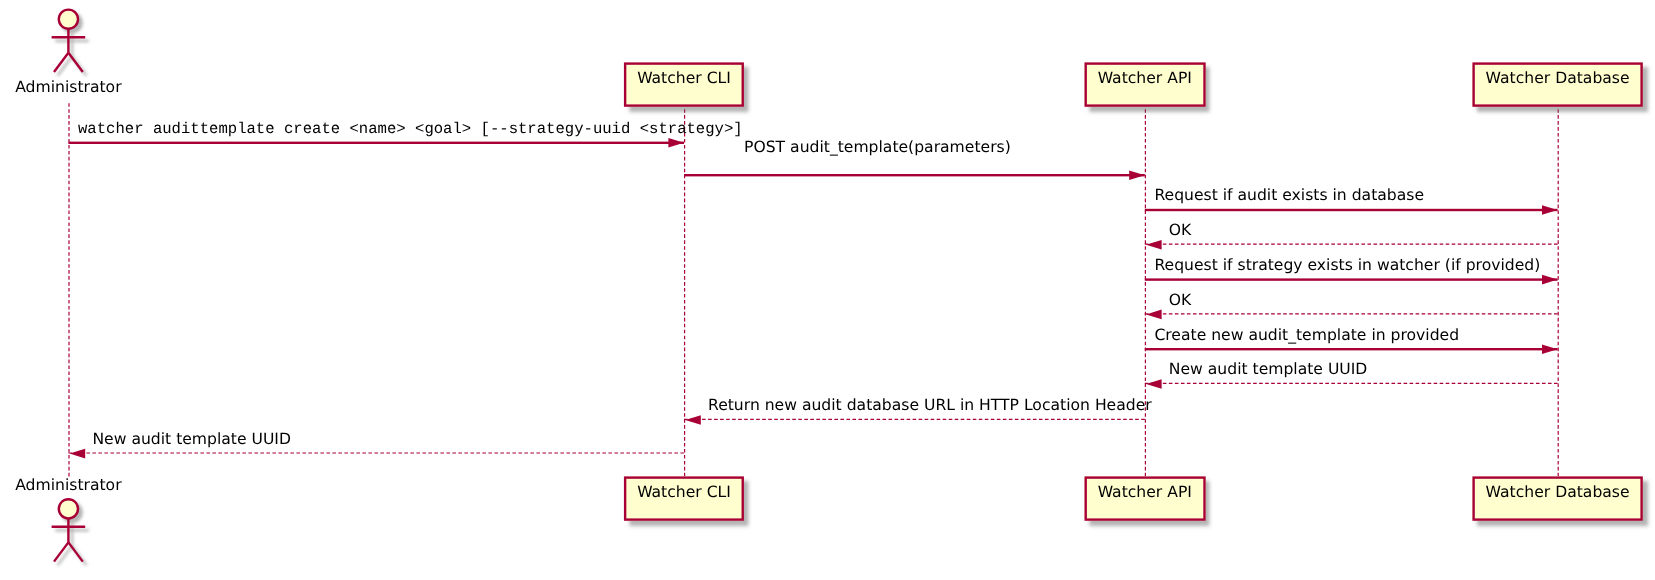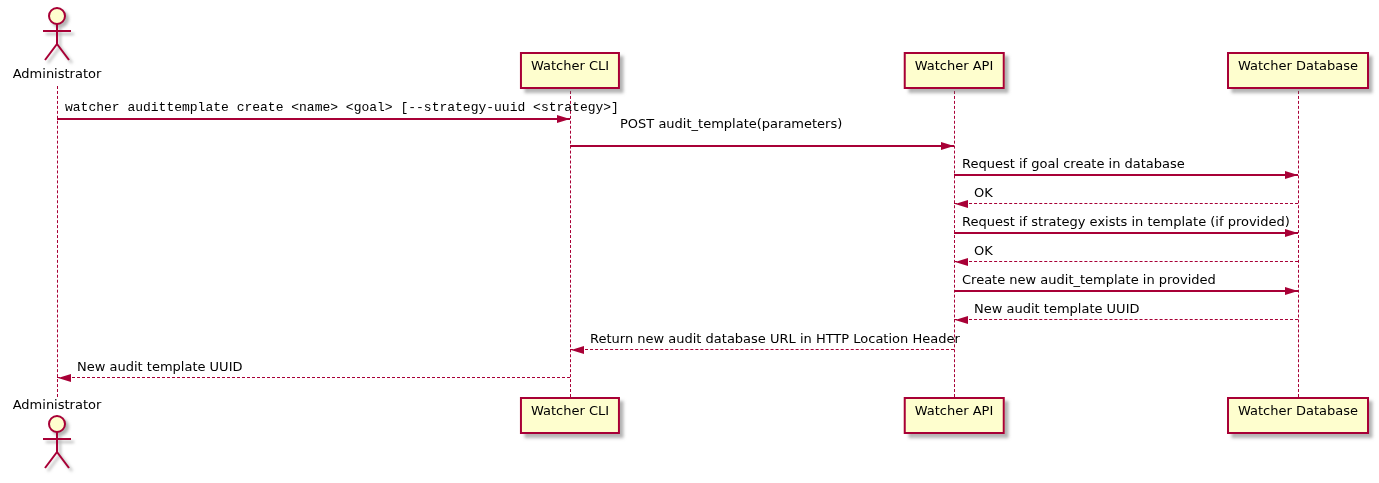--- a/index.html
+++ b/index.html
@@ -69,27 +69,27 @@
     </div>
   <div>
       <div class="msg-line solid" style="left: 57px; width: 513px; top: 118px;"></div>
       <div class="msg-arrow right" style="left: 557px; top: 115px;"></div>
       <div class="msg-label" style="left: 65px; top: 100px; font-family: Liberation Mono, monospace;">watcher audittemplate create &lt;name&gt; &lt;goal&gt; [--strategy-uuid &lt;strategy&gt;]</div>
       <div class="msg-line solid" style="left: 570px; width: 384px; top: 145px;"></div>
       <div class="msg-arrow right" style="left: 941px; top: 142px;"></div>
       <div class="msg-label" style="left: 578px; top: 116px; margin-left: 42px;">POST audit_template(parameters)</div>
       <div class="msg-line solid" style="left: 954px; width: 344px; top: 174px;"></div>
       <div class="msg-arrow right" style="left: 1285px; top: 171px;"></div>
-      <div class="msg-label" style="left: 962px; top: 156px;">Request if goal create in database</div>
+      <div class="msg-label" style="left: 962px; top: 156px;">Request if audit exists in database</div>
       <div class="msg-line dashed" style="left: 954px; width: 344px; top: 203px;"></div>
       <div class="msg-arrow left" style="left: 955px; top: 200px;"></div>
       <div class="msg-label" style="left: 974px; top: 185px;">OK</div>
       <div class="msg-line solid" style="left: 954px; width: 344px; top: 232px;"></div>
       <div class="msg-arrow right" style="left: 1285px; top: 229px;"></div>
-      <div class="msg-label" style="left: 962px; top: 214px;">Request if strategy exists in template (if provided)</div>
+      <div class="msg-label" style="left: 962px; top: 214px;">Request if strategy exists in watcher (if provided)</div>
       <div class="msg-line dashed" style="left: 954px; width: 344px; top: 261px;"></div>
       <div class="msg-arrow left" style="left: 955px; top: 258px;"></div>
       <div class="msg-label" style="left: 974px; top: 243px;">OK</div>
       <div class="msg-line solid" style="left: 954px; width: 344px; top: 290px;"></div>
       <div class="msg-arrow right" style="left: 1285px; top: 287px;"></div>
       <div class="msg-label" style="left: 962px; top: 272px;">Create new audit_template in provided</div>
       <div class="msg-line dashed" style="left: 954px; width: 344px; top: 319px;"></div>
       <div class="msg-arrow left" style="left: 955px; top: 316px;"></div>
       <div class="msg-label" style="left: 974px; top: 301px;">New audit template UUID</div>
       <div class="msg-line dashed" style="left: 570px; width: 384px; top: 349px;"></div>

